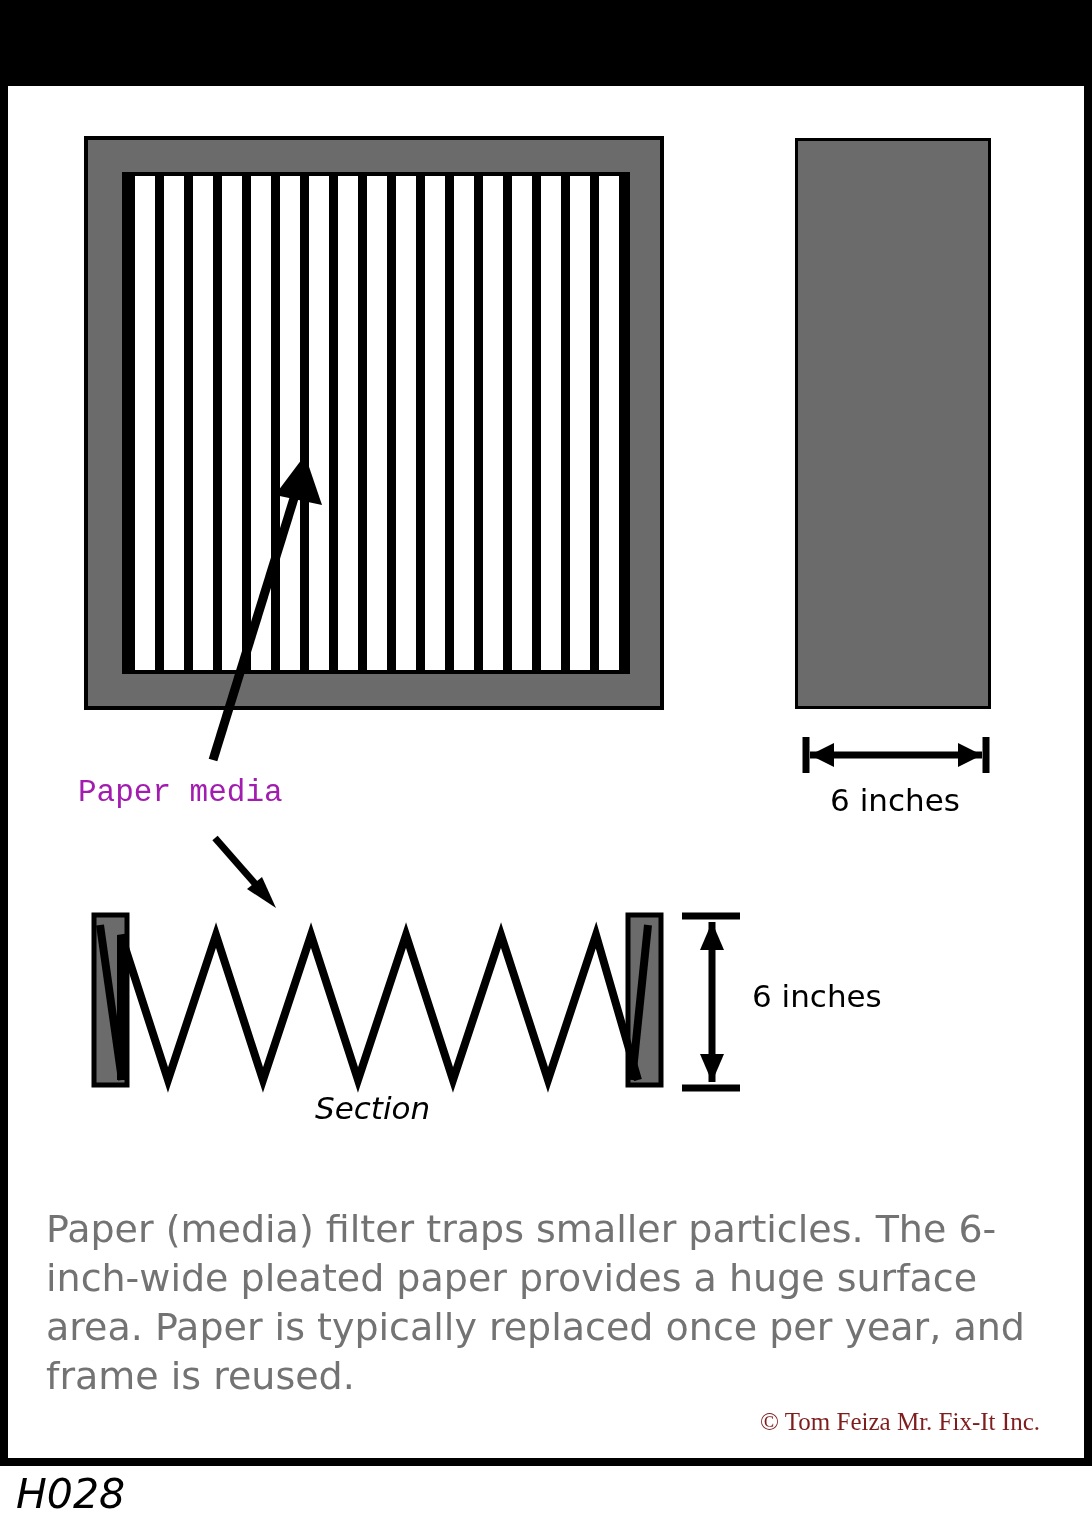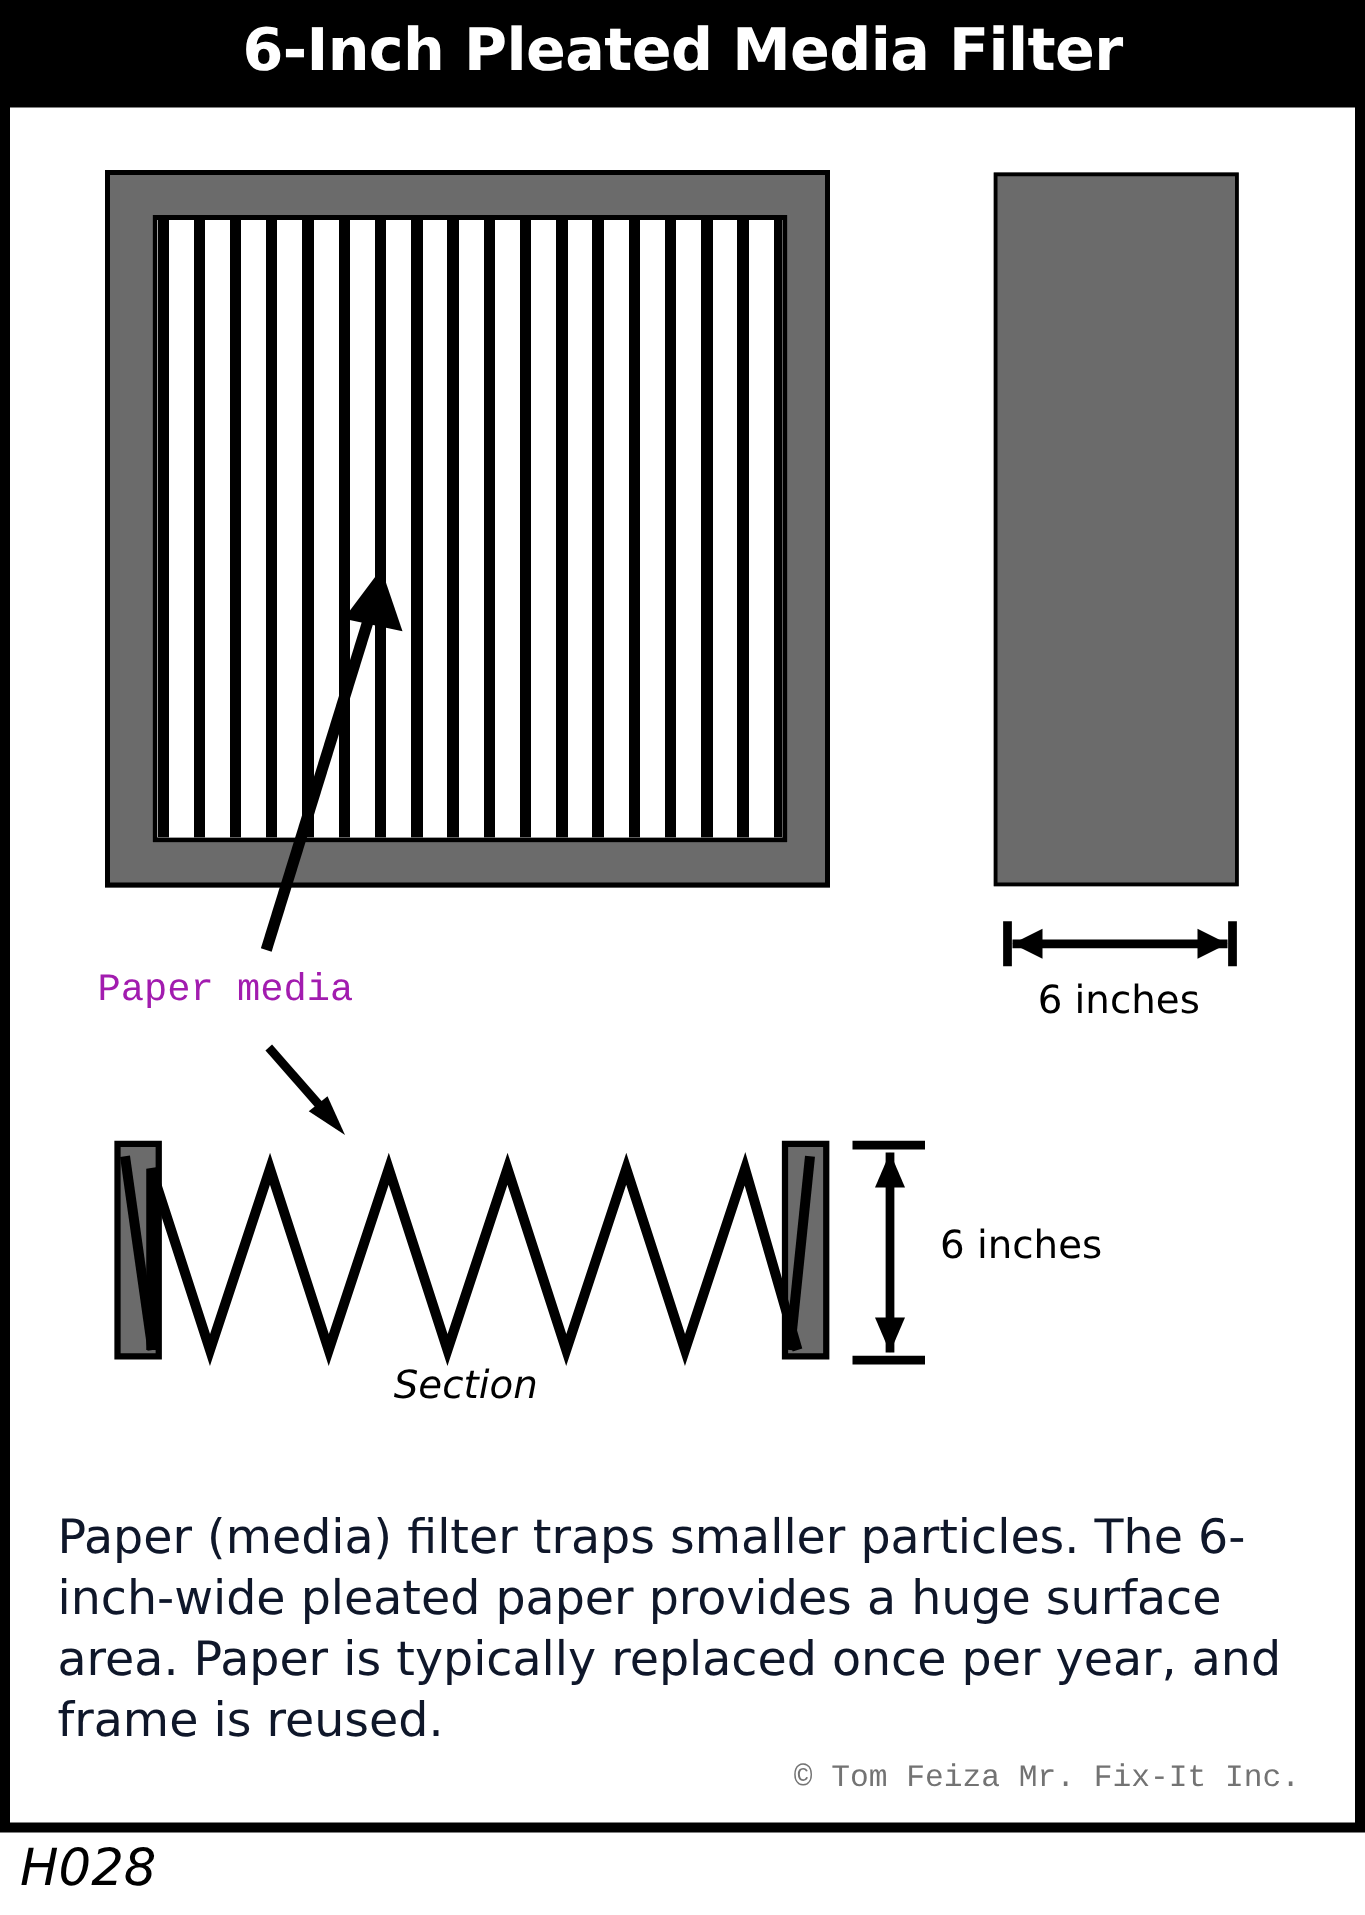--- a/index.html
+++ b/index.html
@@ -157,49 +157,48 @@
 
   
   #body-text {
     position: absolute;
     left: 46px;
     top: 1205px;
     width: 1020px;
     font-family: "DejaVu Sans", sans-serif;
     font-size: 38px;
     line-height: 49px;
-    color: #0f172a;
+    color: #737373;
   }
   #copyright {
     position: absolute;
     left: 0;
     top: 1408px;
     width: 1040px;
     text-align: right;
-    font-family: Liberation Mono, monospace;
+    font-family: Liberation Serif, serif;
     font-size: 25px;
-    color: #737373;
+    color: #7f1d1d;
   }
   #code {
     position: absolute;
     left: 16px;
     top: 1470px;
     font-family: "DejaVu Sans", sans-serif;
     font-size: 41px;
     color: #000000;
     font-style: italic;
   }
 </style>
 </head>
 <body>
 
 <div id="page">
 
   <div id="card">
-    <div id="title">6-Inch Pleated Media Filter</div>
     <div id="card-inner"></div>
   </div>
 
   <div id="front-view">
     <div id="front-media">
       <div id="pleats"></div>
     </div>
   </div>
 
   <div id="side-view"></div>

